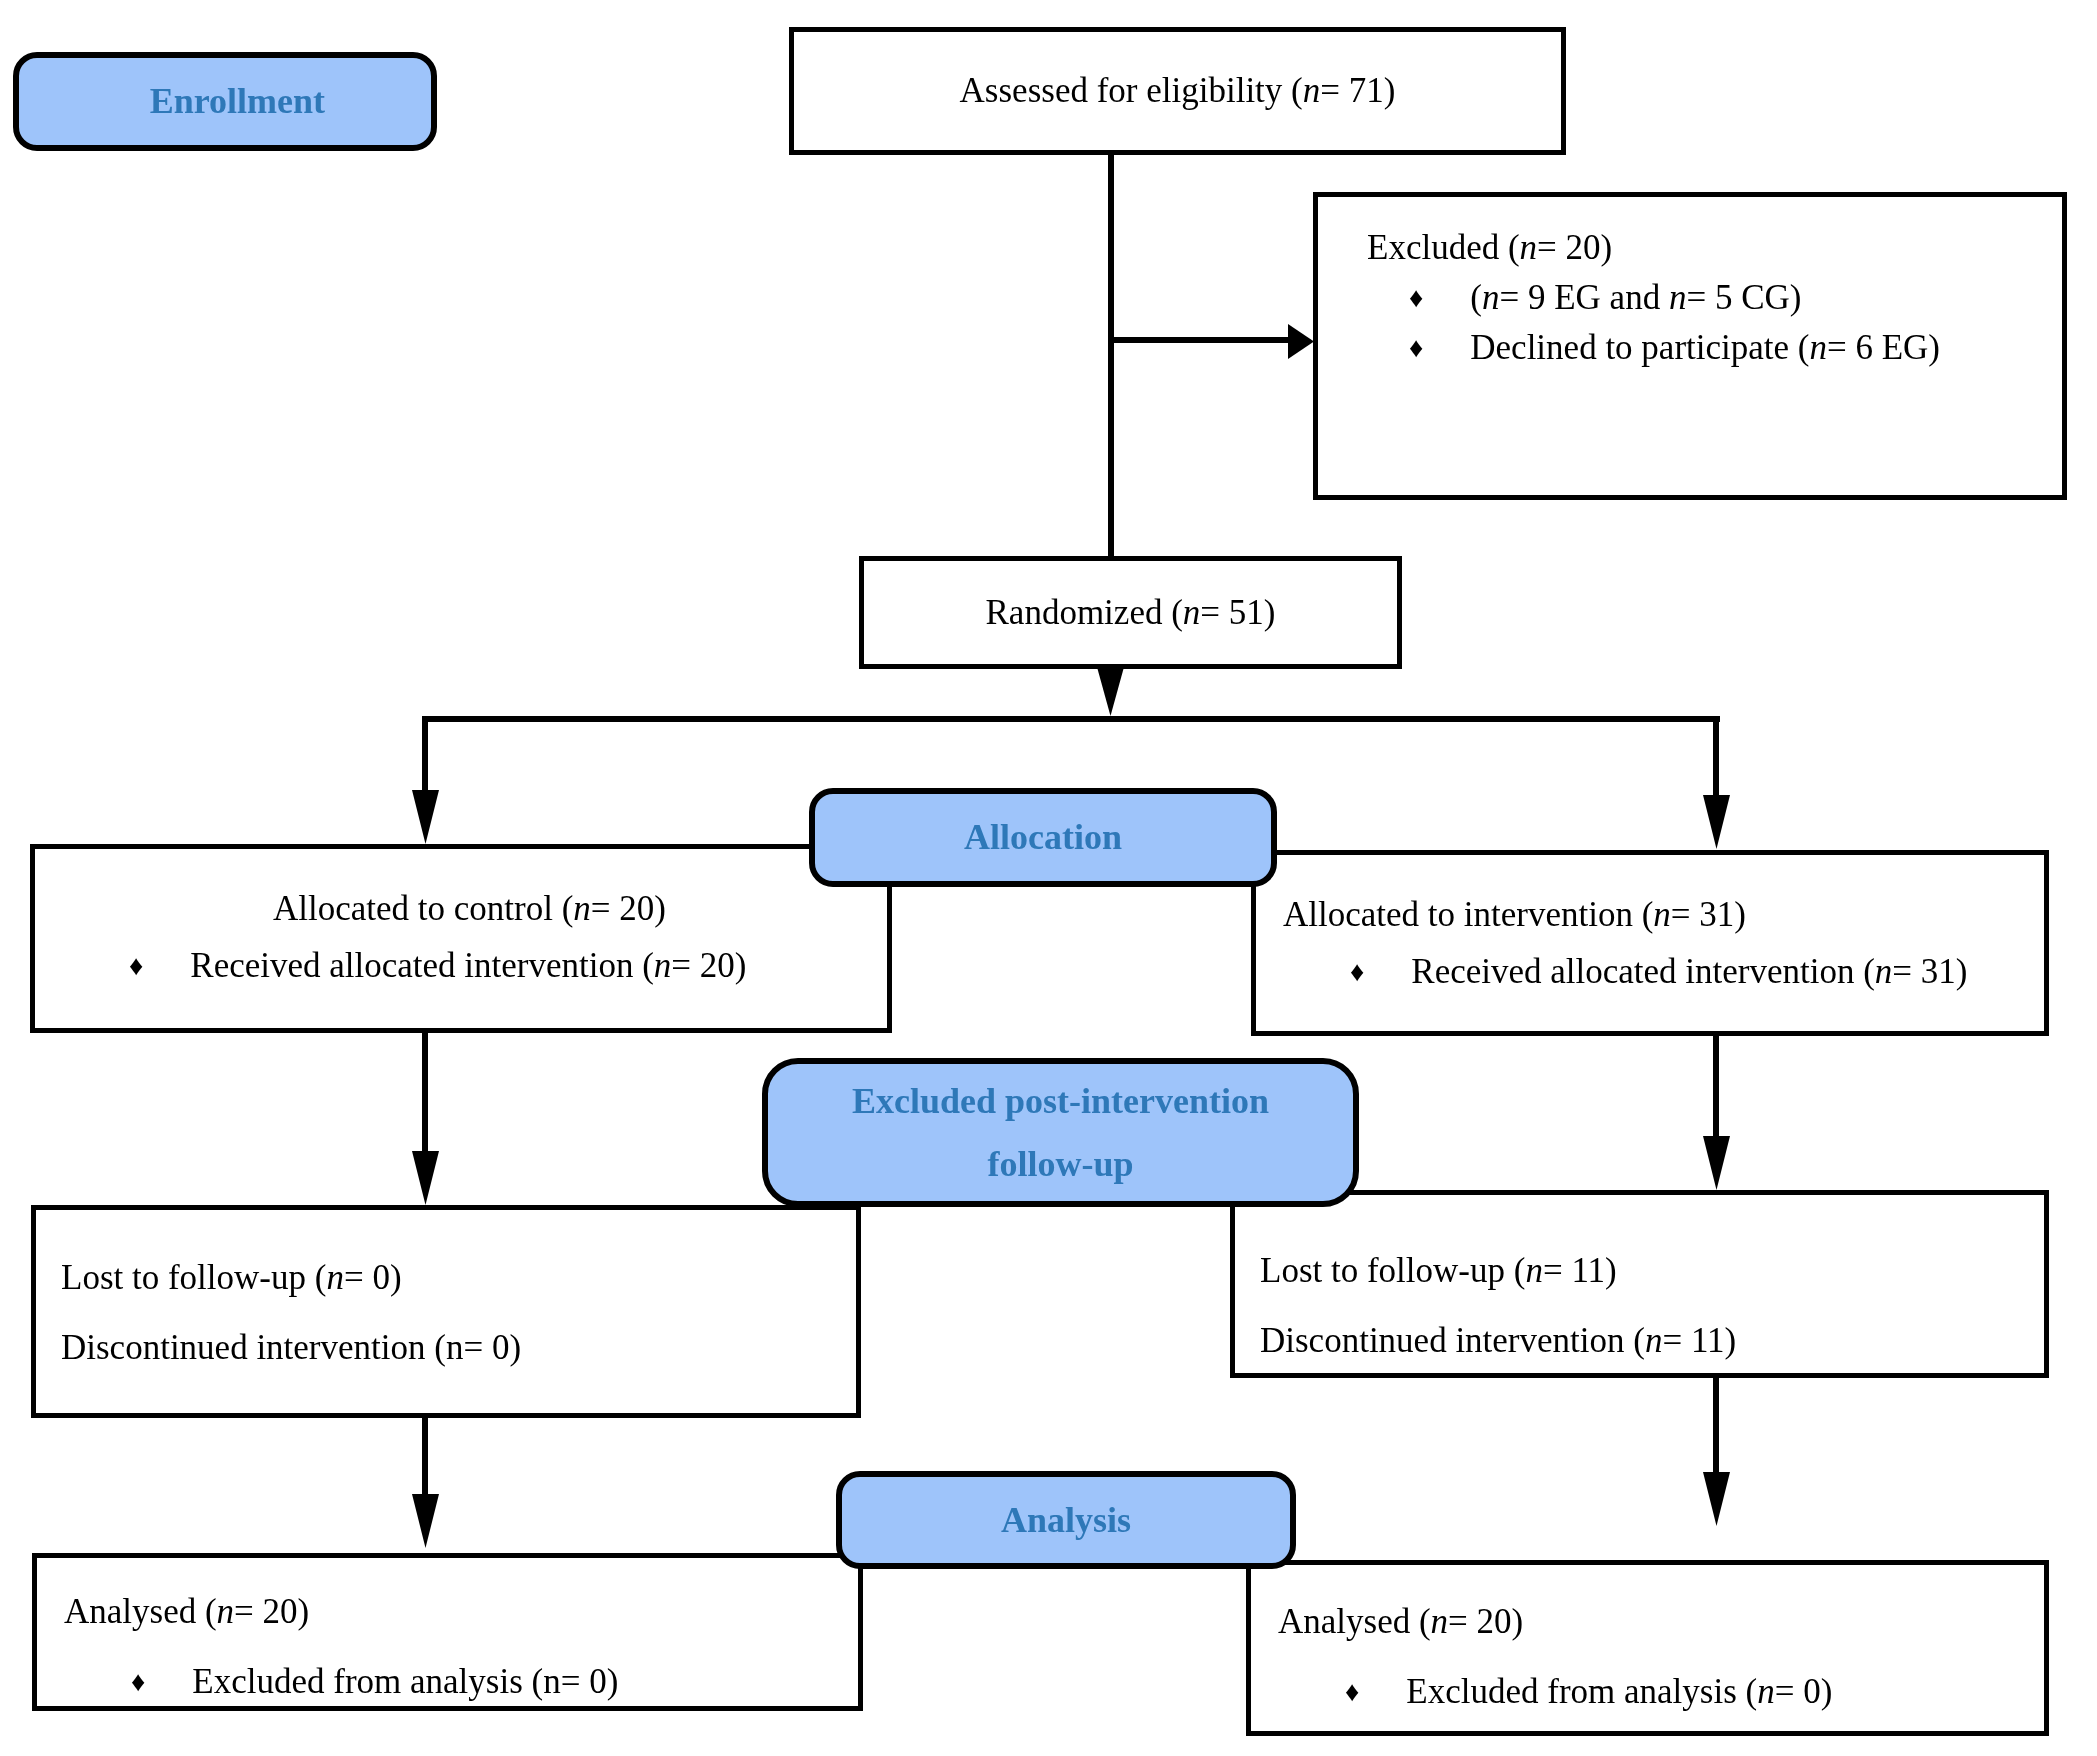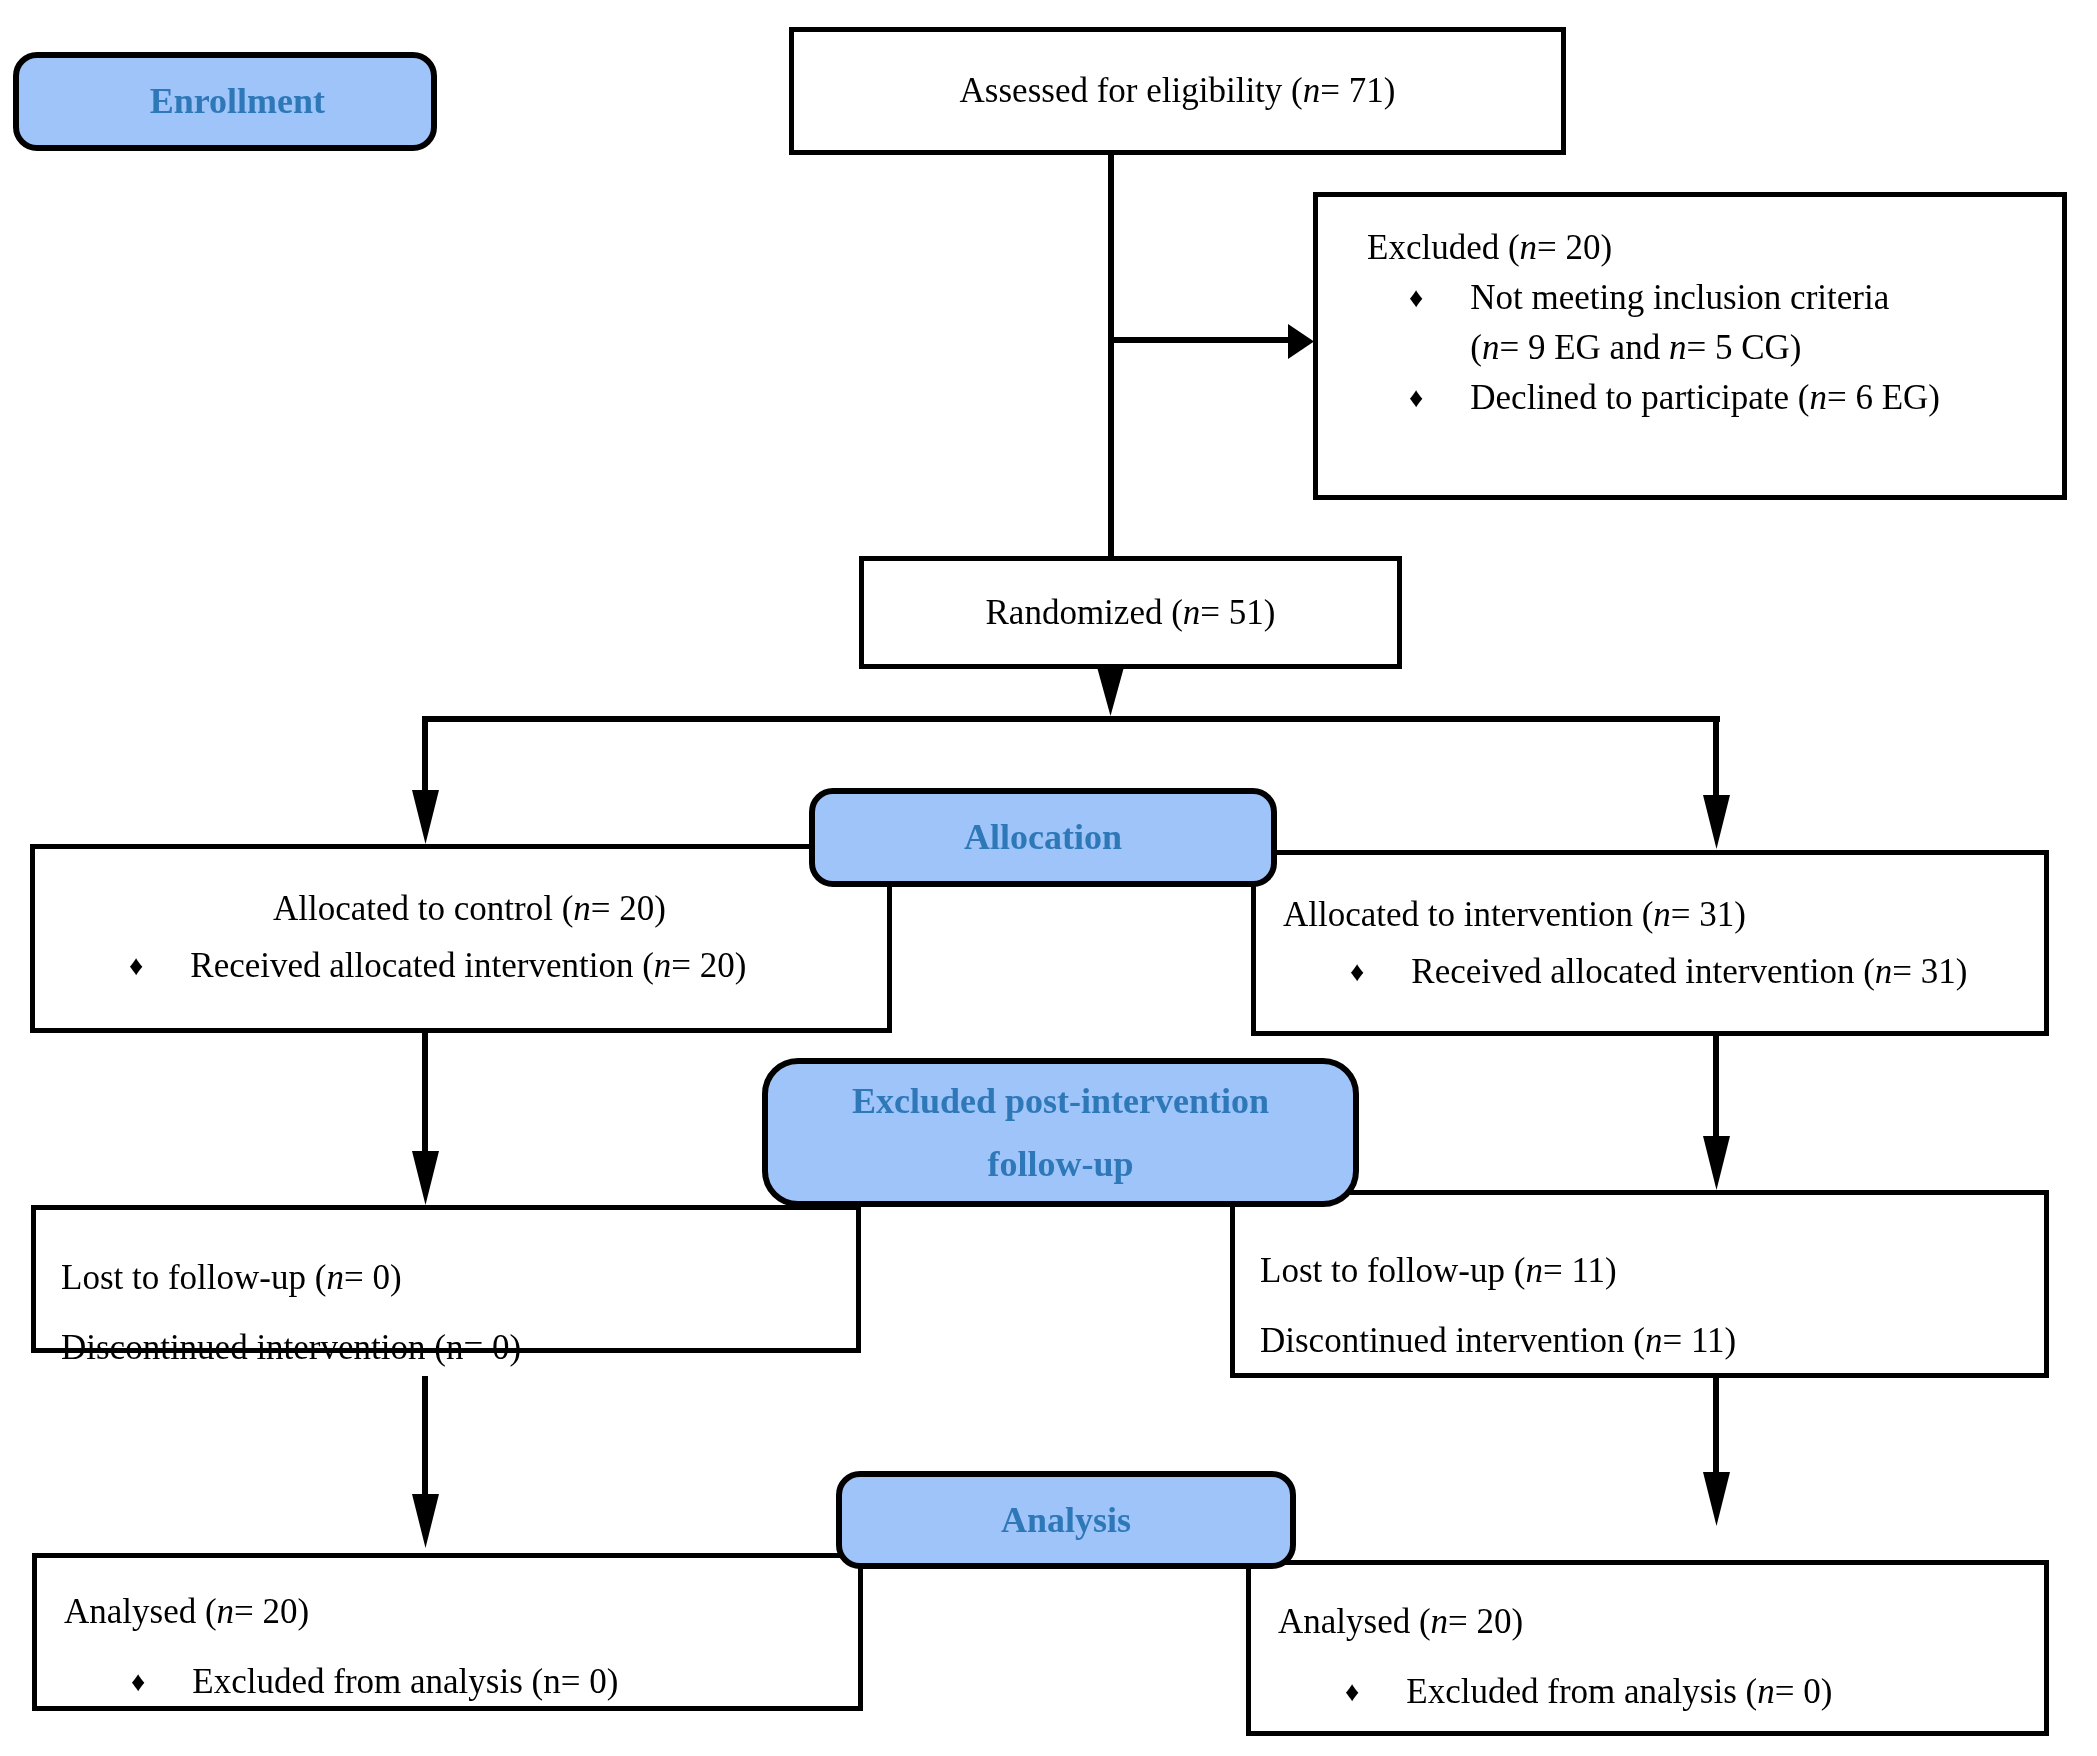--- a/index.html
+++ b/index.html
@@ -67,21 +67,20 @@
 
   <div class="box center" style="left:789px;top:27px;width:777px;height:128px;">
     <div>Assessed for eligibility (<i>n</i>= 71)</div>
   </div>
 
   <div class="box" style="left:1313px;top:192px;width:754px;height:308px;padding:26px 15px 0 49px;">
     <div>Excluded (<i>n</i>= 20)</div>
     <div class="bullet-row indent-excl">
       <span class="bullet">♦</span>
       <div class="bullet-text">
-        <div>Not meeting inclusion criteria</div>
         <div>(<i>n</i>= 9 EG and <i>n</i>= 5 CG)</div>
       </div>
     </div>
     <div class="bullet-row indent-excl">
       <span class="bullet">♦</span>
       <div class="bullet-text">
         <div>Declined to participate (<i>n</i>= 6 EG)</div>
       </div>
     </div>
   </div>
@@ -103,21 +102,21 @@
   <div class="box" style="left:1251px;top:850px;width:798px;height:186px;padding:35px 10px 0 27px;">
     <div>Allocated to intervention (<i>n</i>= 31)</div>
     <div class="bullet-row indent-std mt-sm">
       <span class="bullet">♦</span>
       <div class="bullet-text">
         <div>Received allocated intervention (<i>n</i>= 31)</div>
       </div>
     </div>
   </div>
 
-  <div class="box" style="left:31px;top:1205px;width:830px;height:148px;padding:33px 10px 0 25px;">
+  <div class="box" style="left:31px;top:1205px;width:830px;height:213px;padding:33px 10px 0 25px;">
     <div class="lost-lines">
       <div>Lost to follow-up (<i>n</i>= 0)</div>
       <div>Discontinued intervention (n= 0)</div>
     </div>
   </div>
 
   <div class="box" style="left:1230px;top:1190px;width:819px;height:188px;padding:41px 10px 0 25px;">
     <div class="lost-lines">
       <div>Lost to follow-up (<i>n</i>= 11)</div>
       <div>Discontinued intervention (<i>n</i>= 11)</div>

